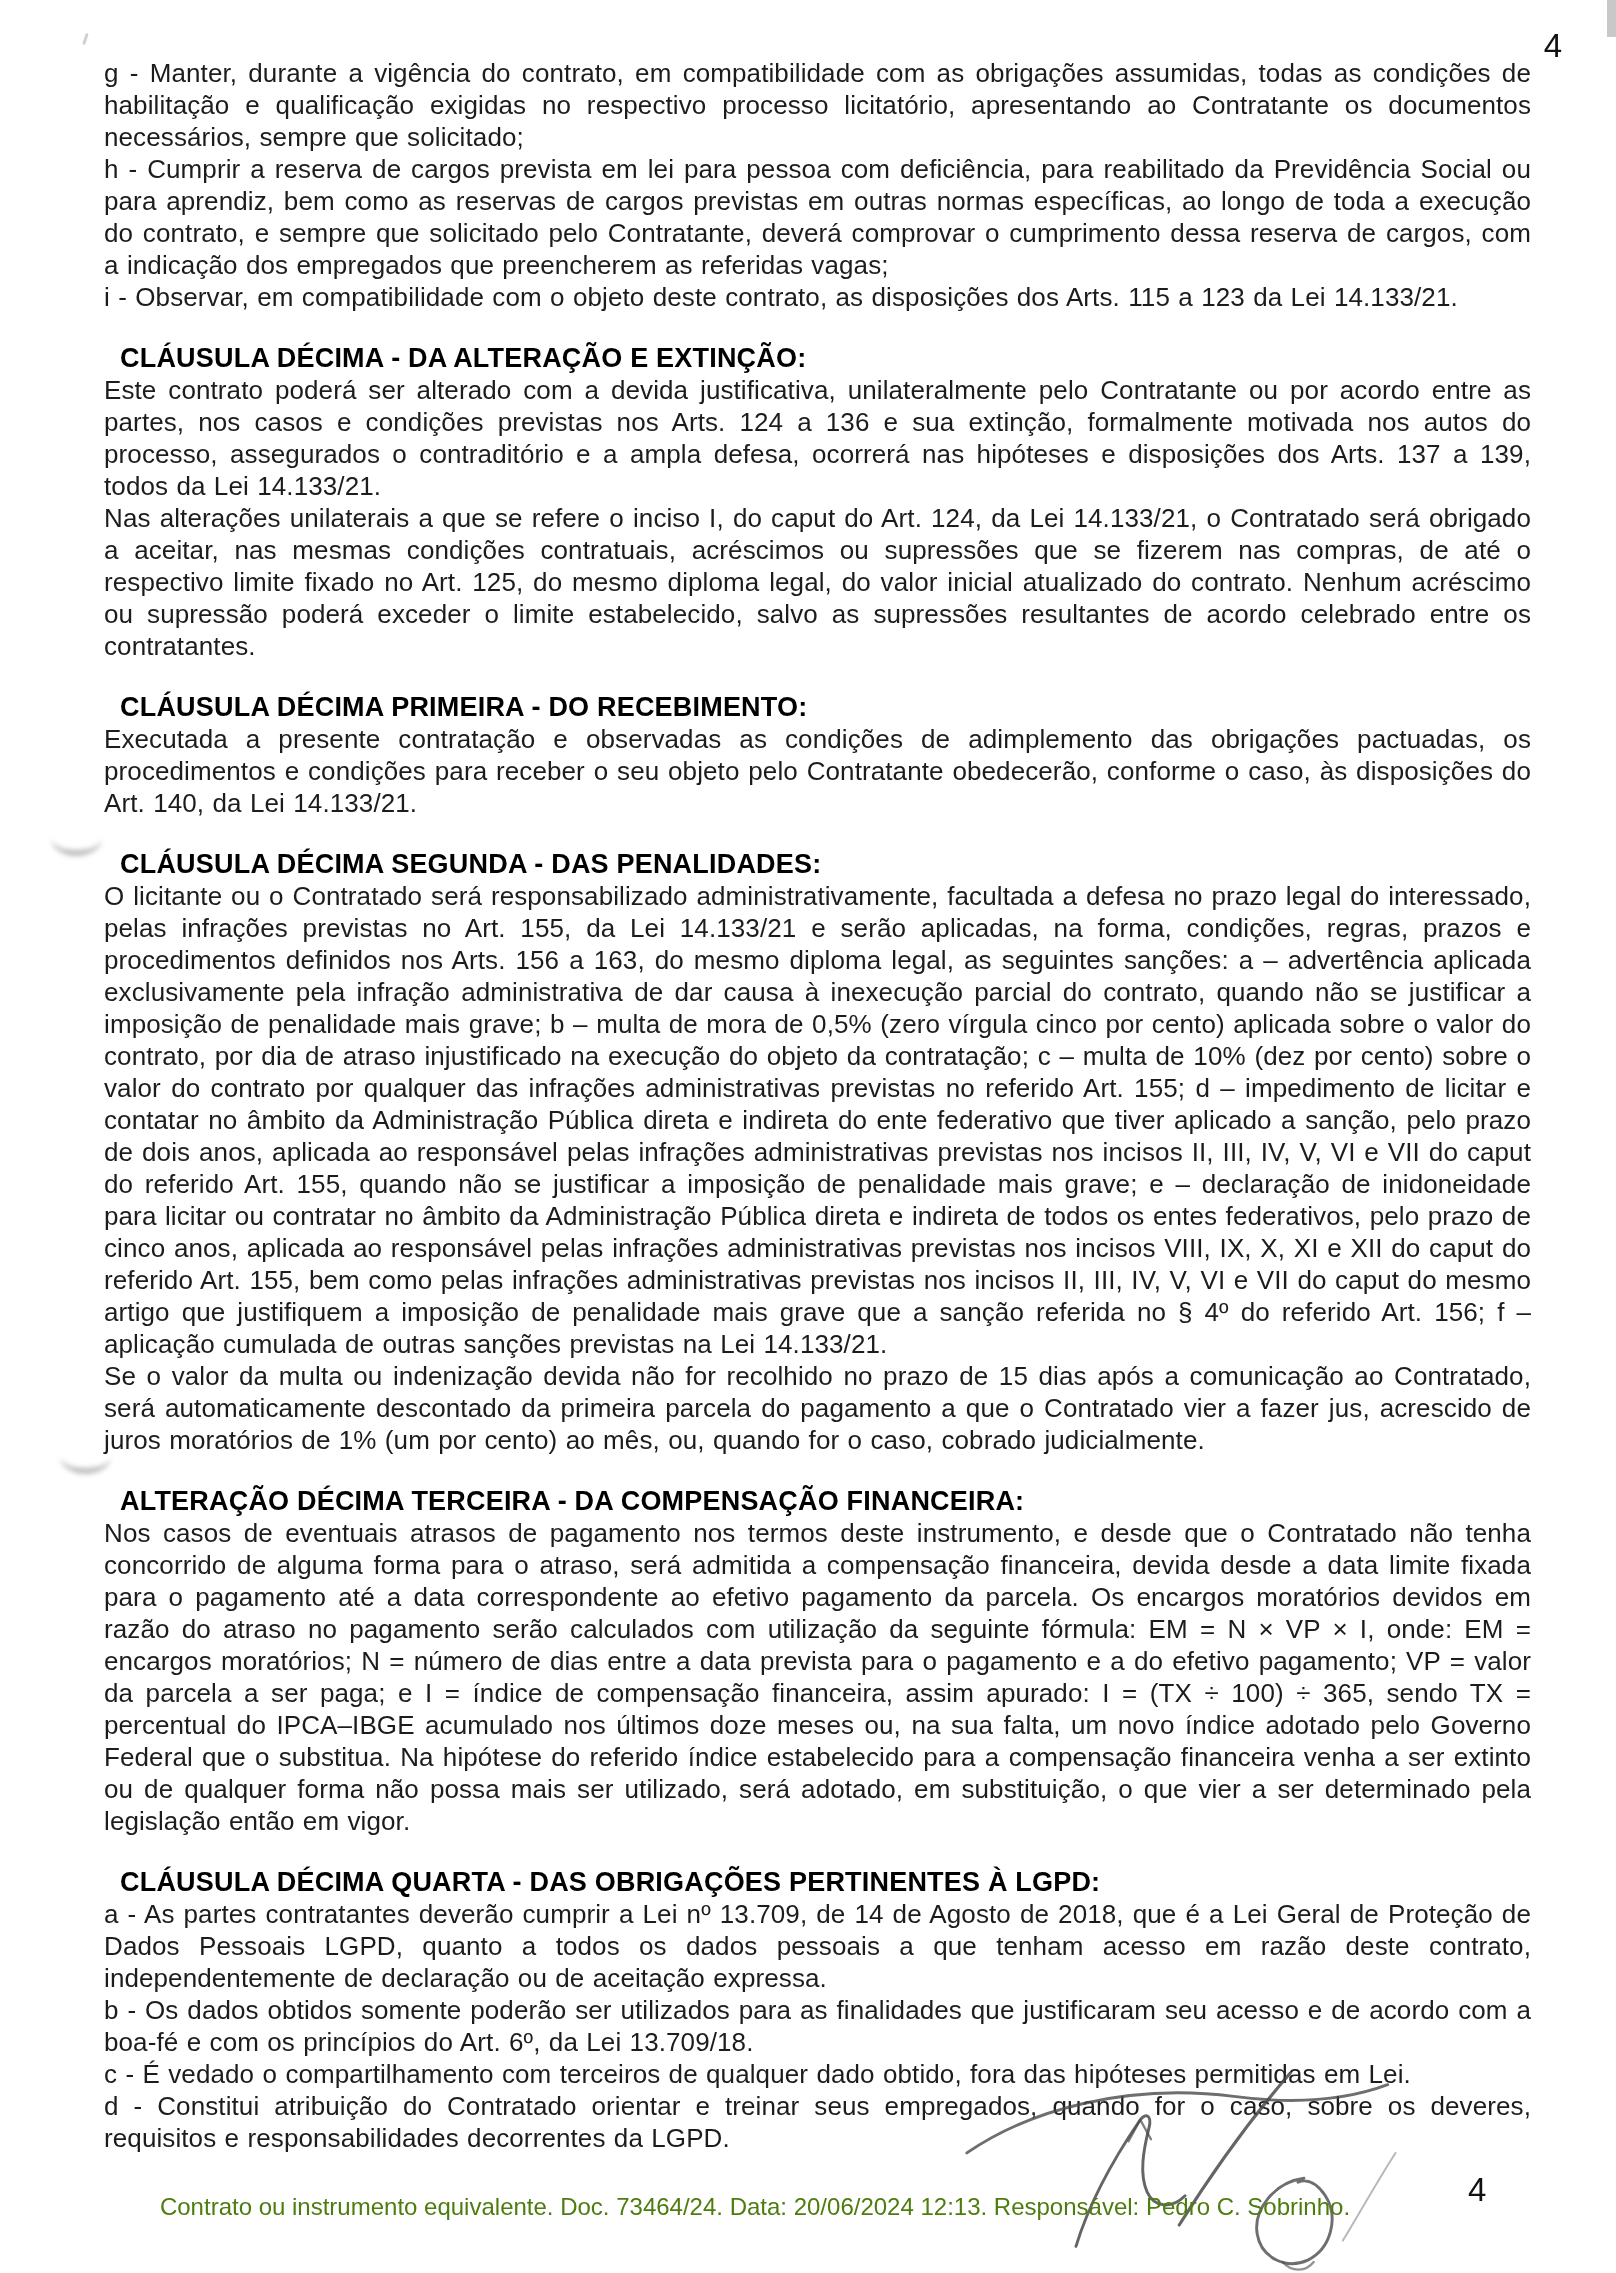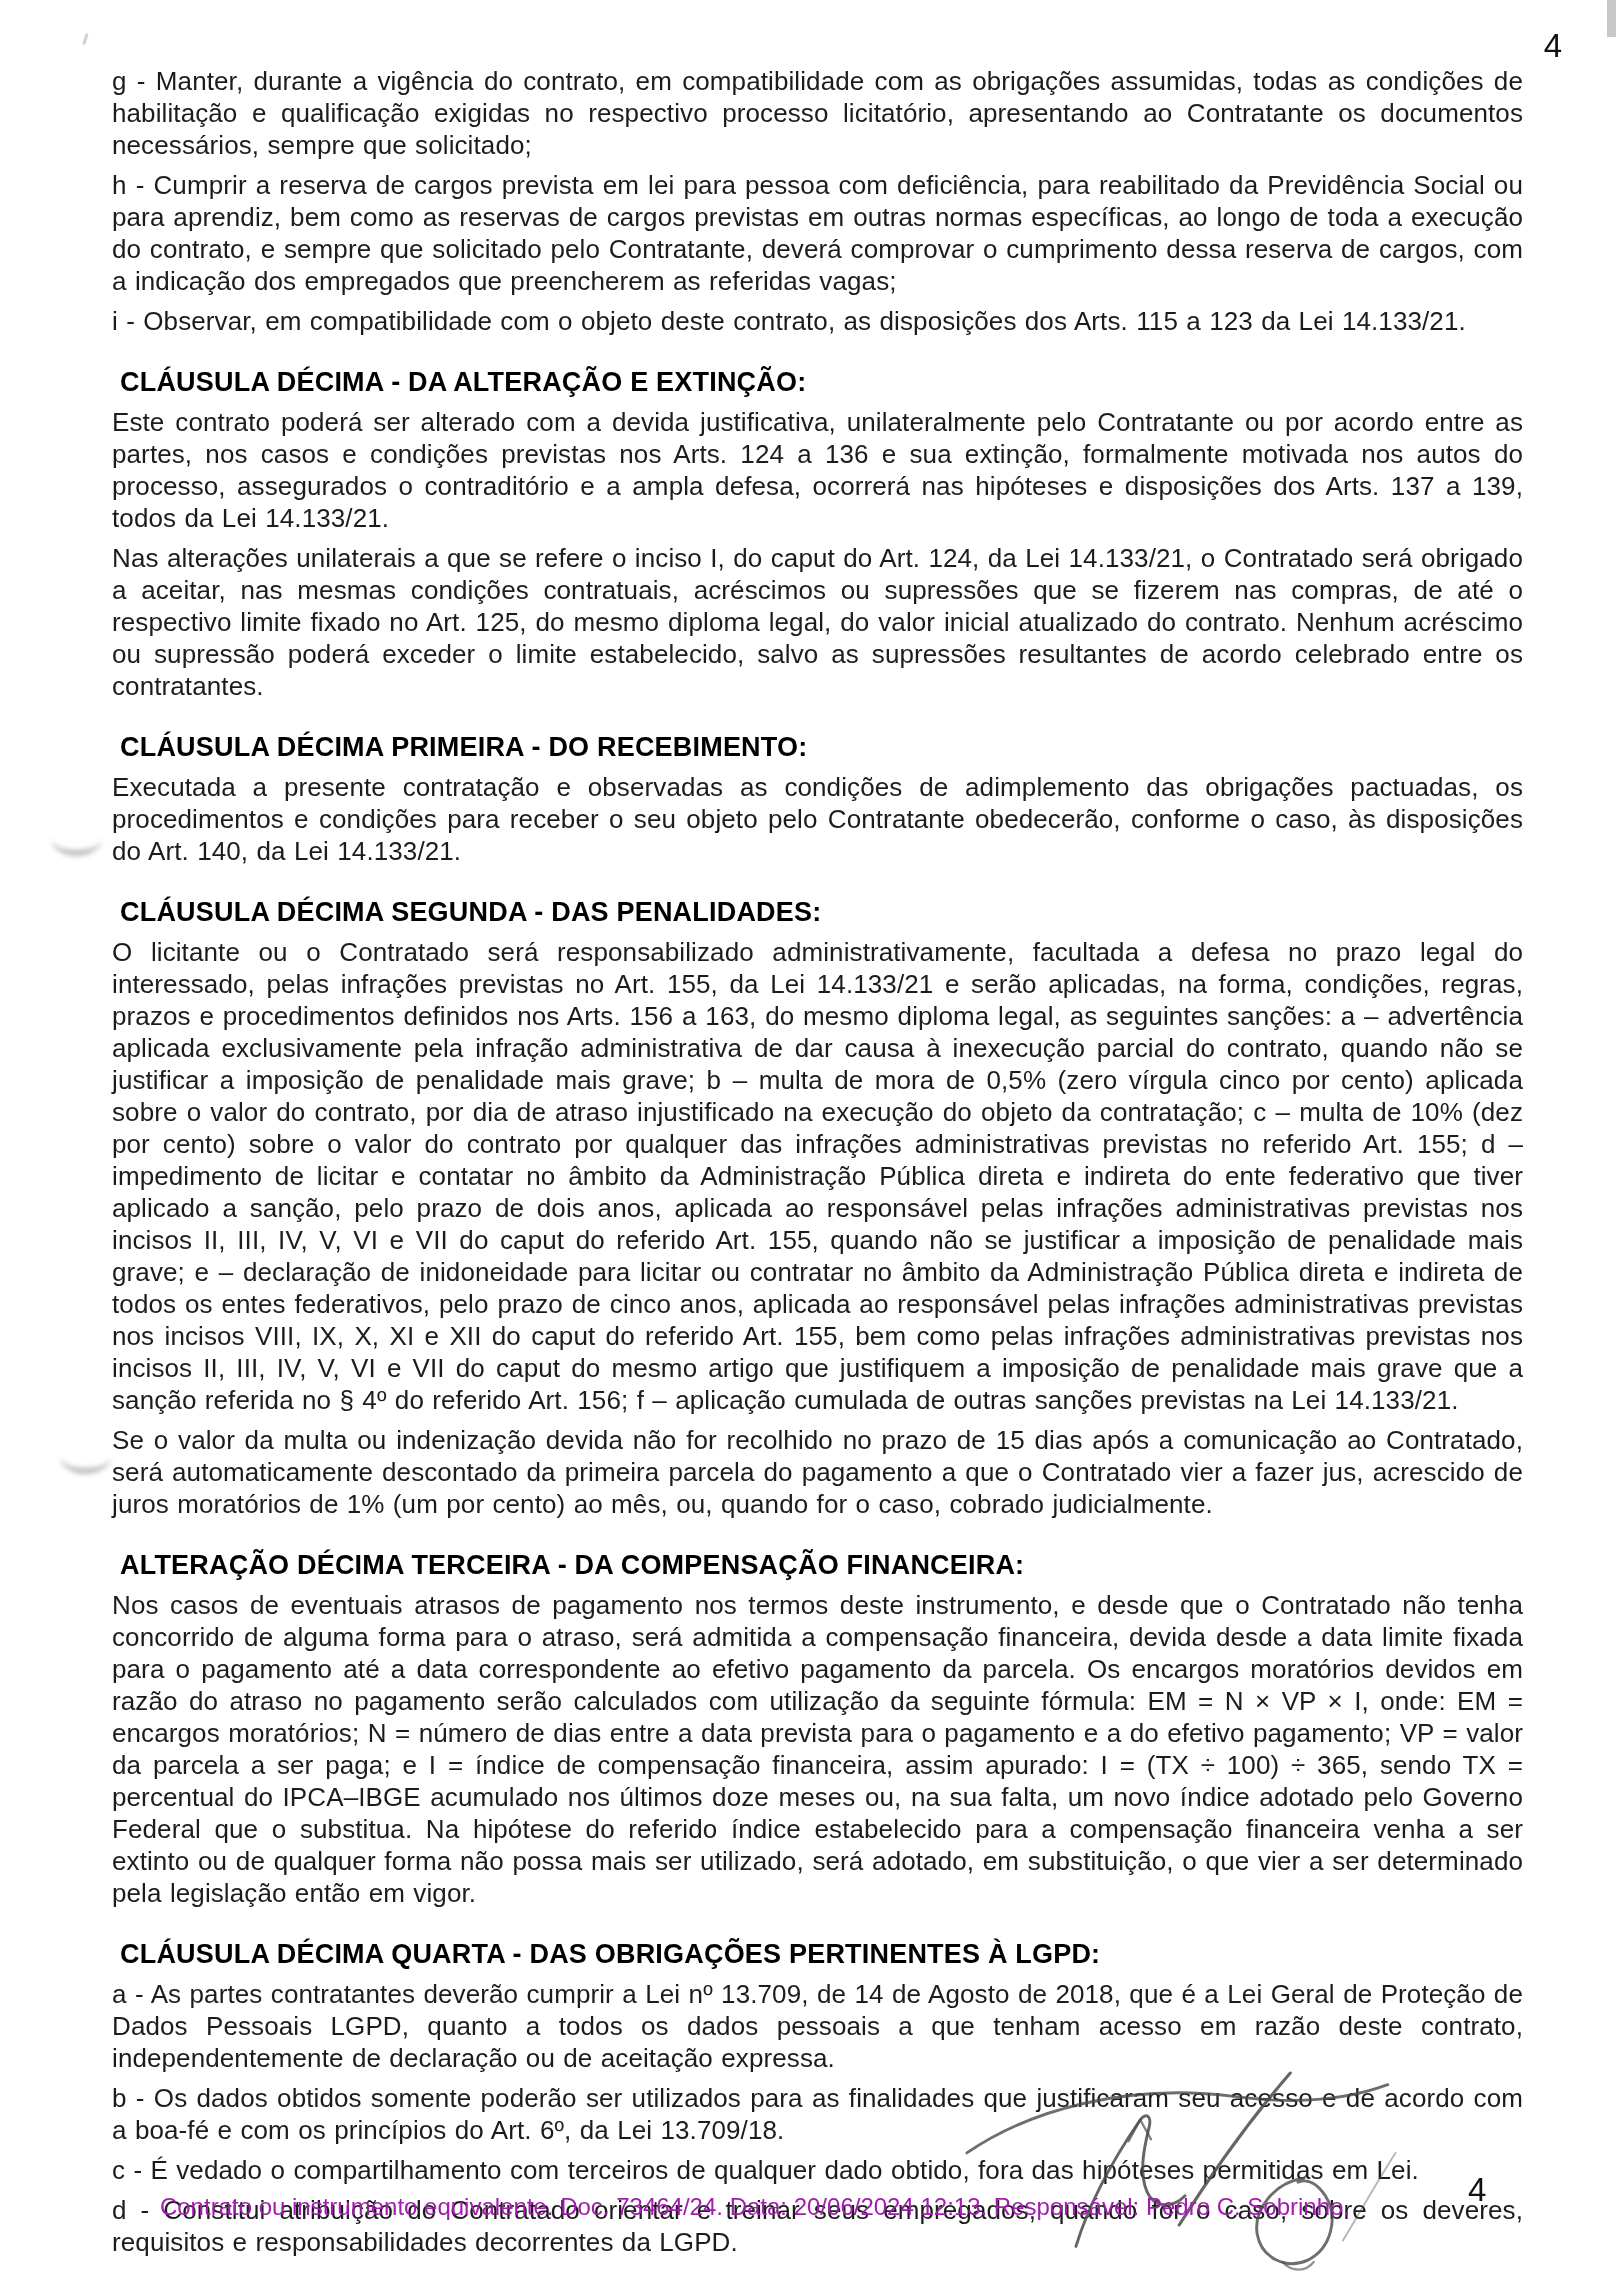--- a/index.html
+++ b/index.html
@@ -29,21 +29,21 @@
     font-size: 33px;
     color: #111;
   }
   .content {
     position: absolute;
     top: 57px;
     left: 104px;
     width: 1427px;
   }
   .para {
-    margin: 8px;
+    margin: 0;
     font-size: 26px;
     line-height: 32px;
     text-align: justify;
     letter-spacing: 0.1px;
     word-spacing: 1px;
   }
   .clause-heading {
     margin: 29px 0 0 16px;
     font-size: 27px;
     line-height: 32px;
@@ -54,21 +54,21 @@
   .footer {
     position: absolute;
     top: 2192px;
     left: 0;
     width: 1617px;
     text-align: center;
     padding-right: 107px;
     box-sizing: border-box;
     font-size: 24px;
     line-height: 30px;
-    color: #a21caf;
+    color: #4d7c0f;
   }
   
   .edge-strip {
     position: absolute;
     top: 0;
     right: 0;
     width: 9.8px;
     height: 37px;
     background: #b5b5b5;
     opacity: 0.75;

